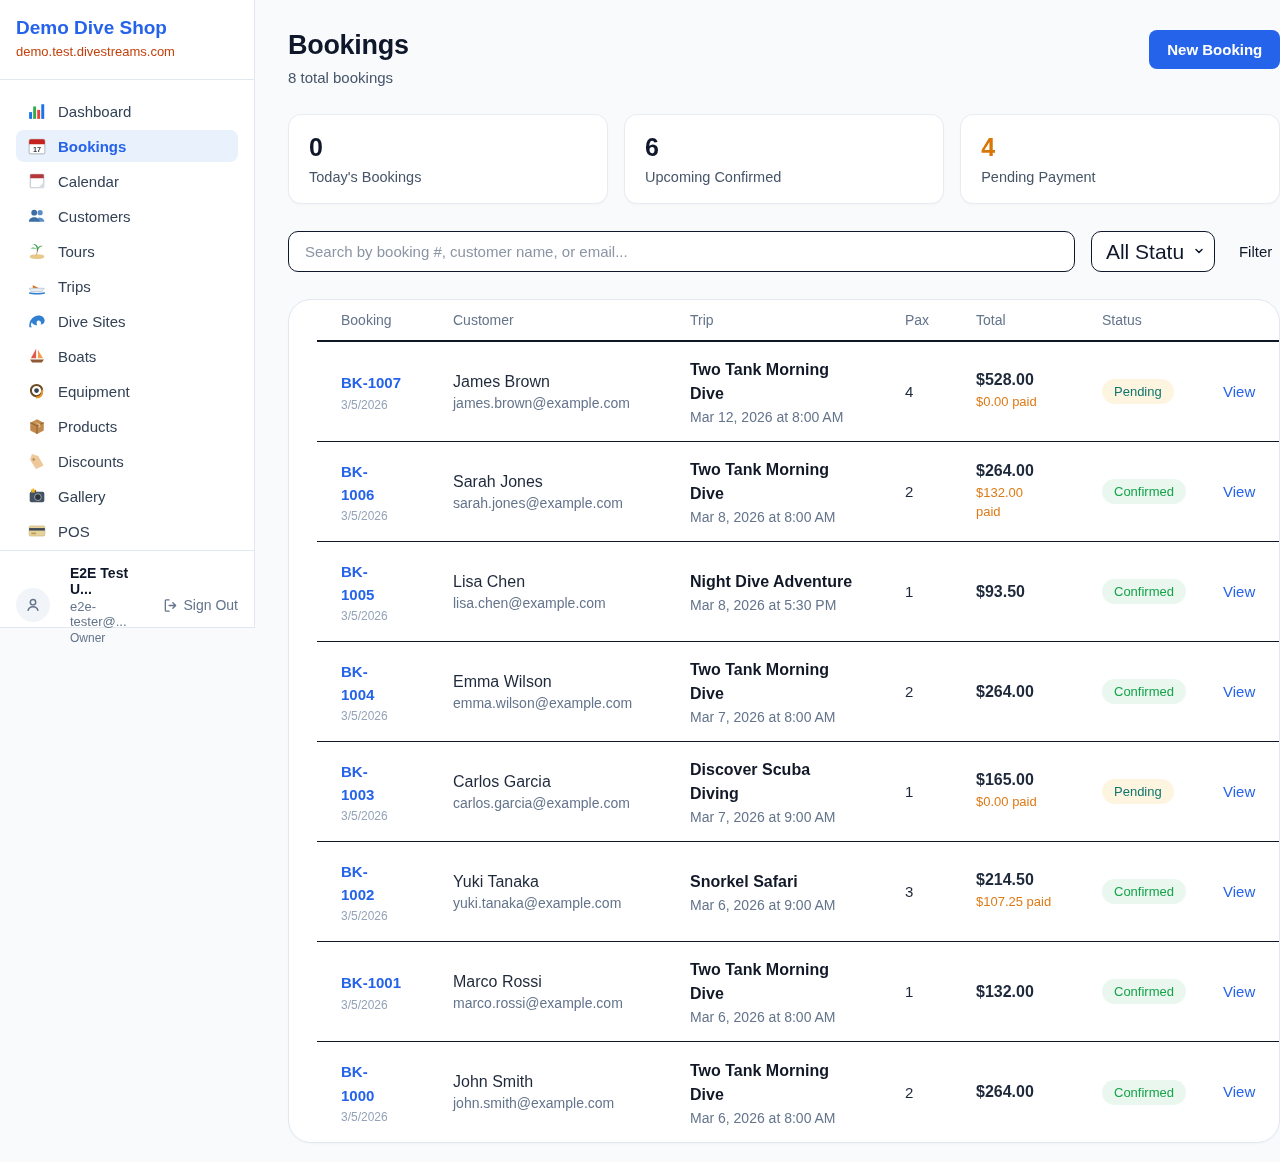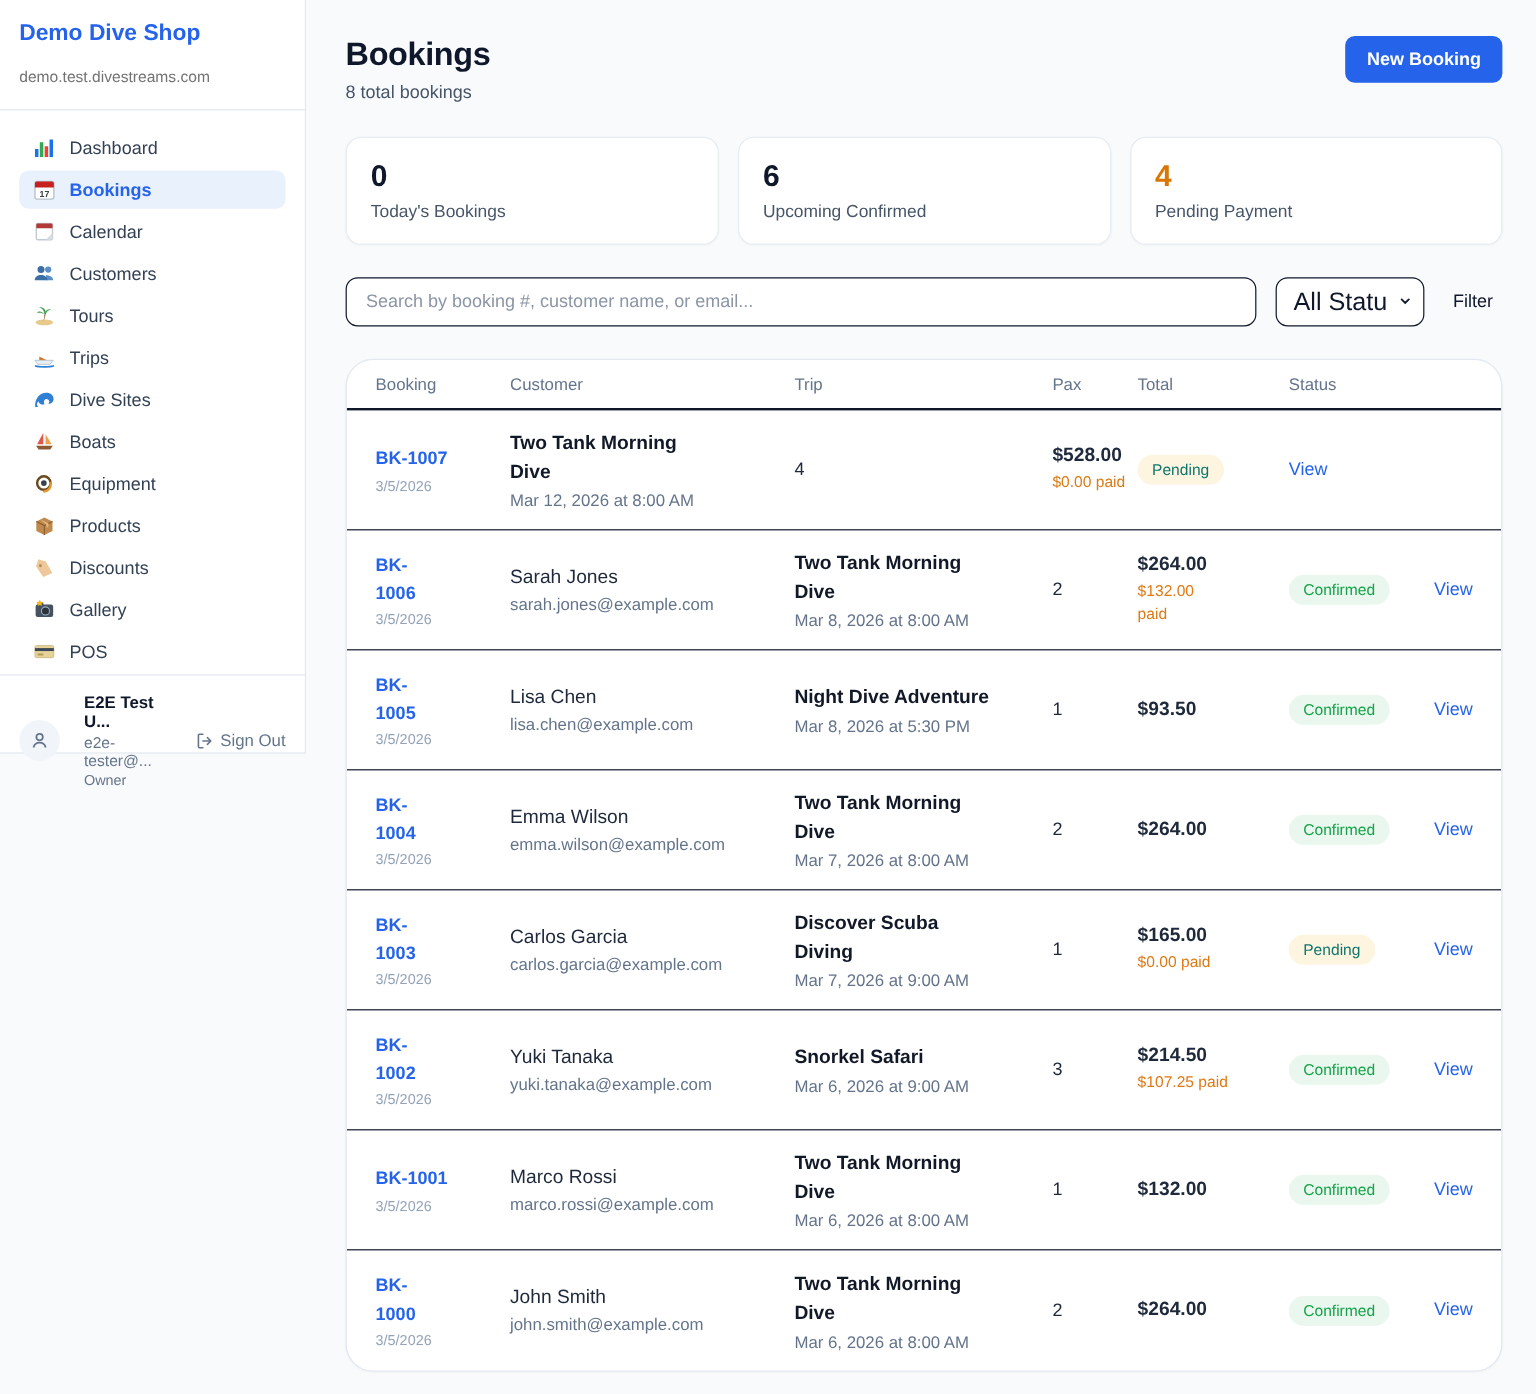--- a/index.html
+++ b/index.html
@@ -17,21 +17,21 @@
     display:flex; align-items:flex-start; overflow:hidden;
   }
   
   .sidebar{
     width:255px; min-width:255px; height:628px; background:var(--card-bg);
     border-right:1px solid var(--border); border-bottom:1px solid var(--border);
     display:flex; flex-direction:column;
   }
   .brand{padding:17px 16px 20px; border-bottom:1px solid var(--border);}
   .brand-title{color:var(--accent); font-size:19px; font-weight:700;}
-  .brand-sub{color:#737373; font-size:13px; margin-top:17px;}
+  .brand-sub{color:#c2410c; font-size:13px; margin-top:5px;}
   .nav{flex:1; padding:12px 0 0;}
   .nav-item{
     display:flex; align-items:center; gap:12px; margin:3px 16px;
     padding:7px 12px; border-radius:8px; font-size:15px; color:#334155; cursor:pointer;
   }
   .nav-item.active{background:var(--accent-bg); color:var(--accent); font-weight:600;}
   .nav-icon{width:18px; height:18px; display:inline-flex;}
   .nav-icon svg{width:18px; height:18px;}
   .user-sec{
     border-top:1px solid var(--border); padding:14px 16px;
@@ -78,21 +78,21 @@
   .status-select{
     height:41px; width:124px; border:1.5px solid var(--dark); border-radius:10px;
     background:var(--card-bg); font-size:21px; font-family:inherit; color:var(--dark);
     padding:0 30px 0 14px; appearance:none; -webkit-appearance:none; cursor:pointer;
   }
   .select-chevron{position:absolute; right:10px; top:14px; pointer-events:none; display:flex;}
   .filter-link{font-size:15px; color:var(--dark); padding:0 8px; cursor:pointer;}
   
   .table-card{
     background:var(--card-bg); border:1px solid var(--border); border-radius:23px;
-    overflow:hidden; box-shadow:0 1px 2px rgba(15,23,42,.03);
+    overflow:hidden; box-shadow:0 1px 2px rgba(15,23,42,.03);padding-left:28px;
   }
   .t-head,.t-row{
     display:grid; grid-template-columns:112px 237px 215px 71px 126px 121px 1fr;
     padding:0 24px; align-items:center;
   }
   .t-head{height:42px; border-bottom:2px solid var(--row-line);}
   .t-head span{font-size:14px; color:var(--muted); font-weight:500;}
   .t-row{min-height:100px; padding:14px 24px; border-bottom:1px solid var(--row-line);}
   .t-row:last-child{border-bottom:none;}
   .bk-id{color:var(--accent); font-weight:700; font-size:15px; line-height:1.55; text-decoration:none; display:inline-block;}
@@ -321,20 +321,24 @@
         <span>Trip</span>
         <span>Pax</span>
         <span>Total</span>
         <span>Status</span>
         <span></span>
       </div>
     <div id="tbody">
         <div class="t-row">
           <div><a class="bk-id nowrap">BK-1007</a><div class="bk-date">3/5/2026</div></div>
           <div>
+            <div class="cust-name">James Brown</div>
+            <div class="cust-email">james.brown@example.com</div>
+          </div>
+          <div>
             <div class="trip-name">Two Tank Morning Dive</div>
             <div class="trip-time">Mar 12, 2026 at 8:00 AM</div>
           </div>
           <div class="pax">4</div>
           <div>
             <div class="total">$528.00</div>
             <div class="paid">$0.00 paid</div>
           </div>
           <div><span class="badge pending">Pending</span></div>
           <div><a class="view-link">View</a></div>

